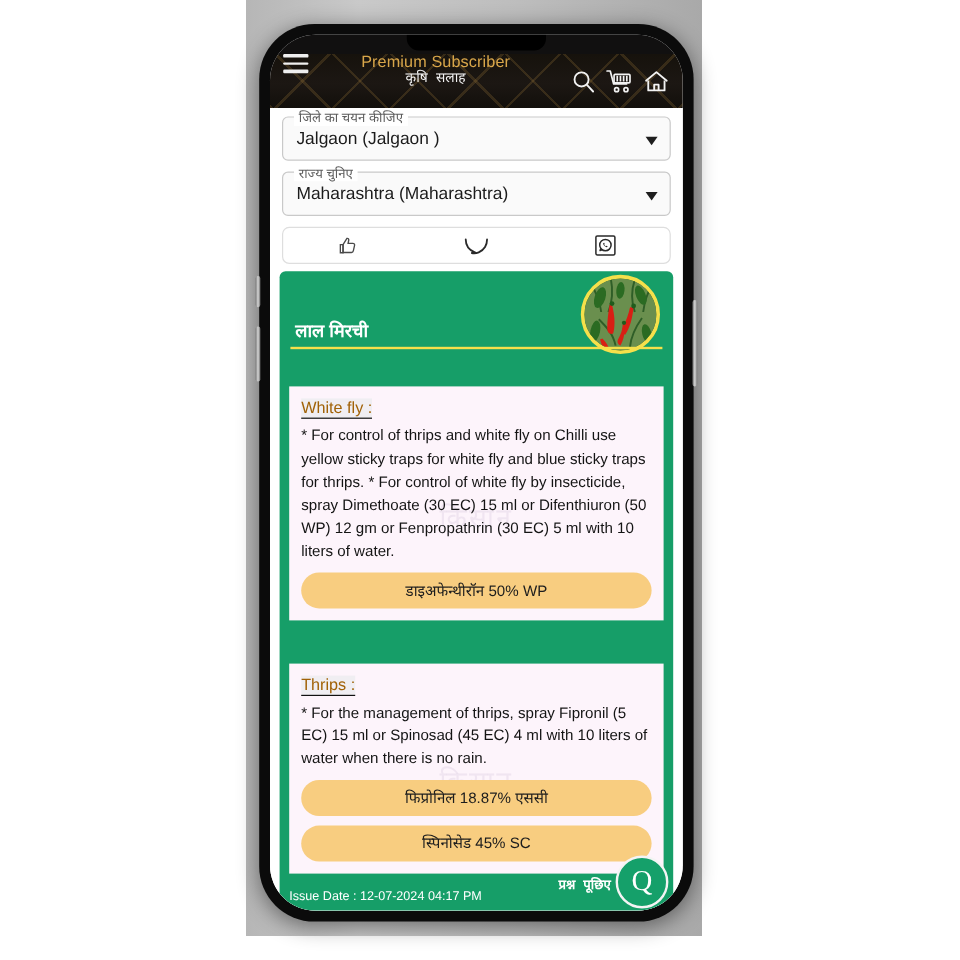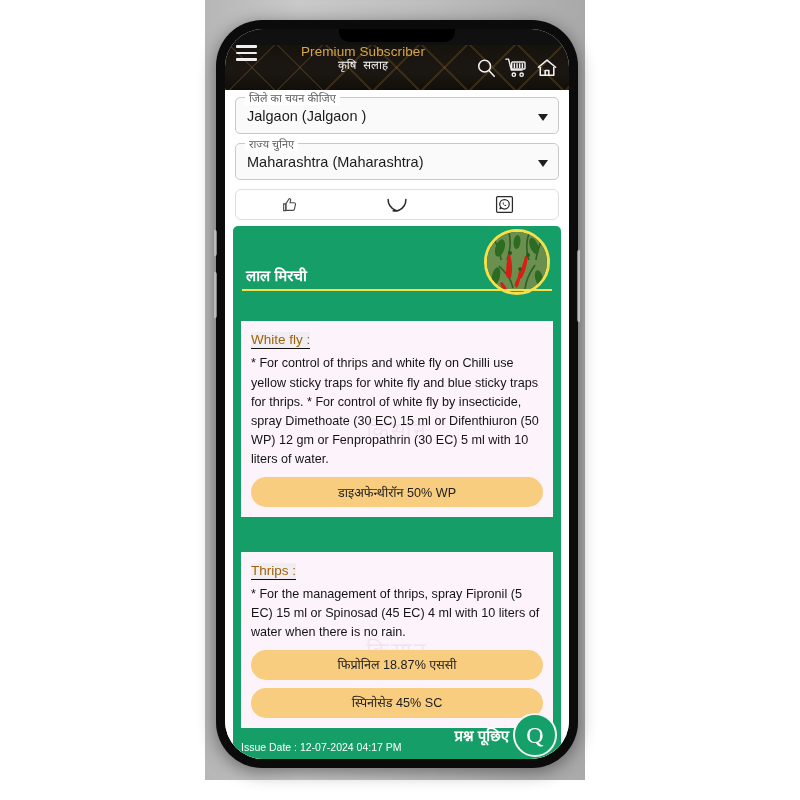--- a/index.html
+++ b/index.html
@@ -195,21 +195,21 @@
     flex: 0 0 24px;
     background: #169e68;
     margin: 0 8px;
     display: flex; align-items: center;
     padding-left: 8px;
     position: relative;
   }
   .issue { font-size: 10.5px; color: #fff; }
   .asklabel {
     position: absolute; right: 52px; bottom: 14px;
-    font-size: 15px; color: #fff; font-weight: bold;
+    font-size: 11px; color: #fff; font-weight: bold; font-family: Liberation Mono, monospace;
   }
   .fab {
     position: absolute; right: 4px; bottom: 2px;
     width: 44px; height: 44px; border-radius: 50%;
     background: #15a06a;
     border: 2px solid #f4f4f4;
     display: flex; align-items: center; justify-content: center;
     color: #fff; font-size: 24px;
     font-family: "Liberation Serif", serif;
     cursor: pointer;

